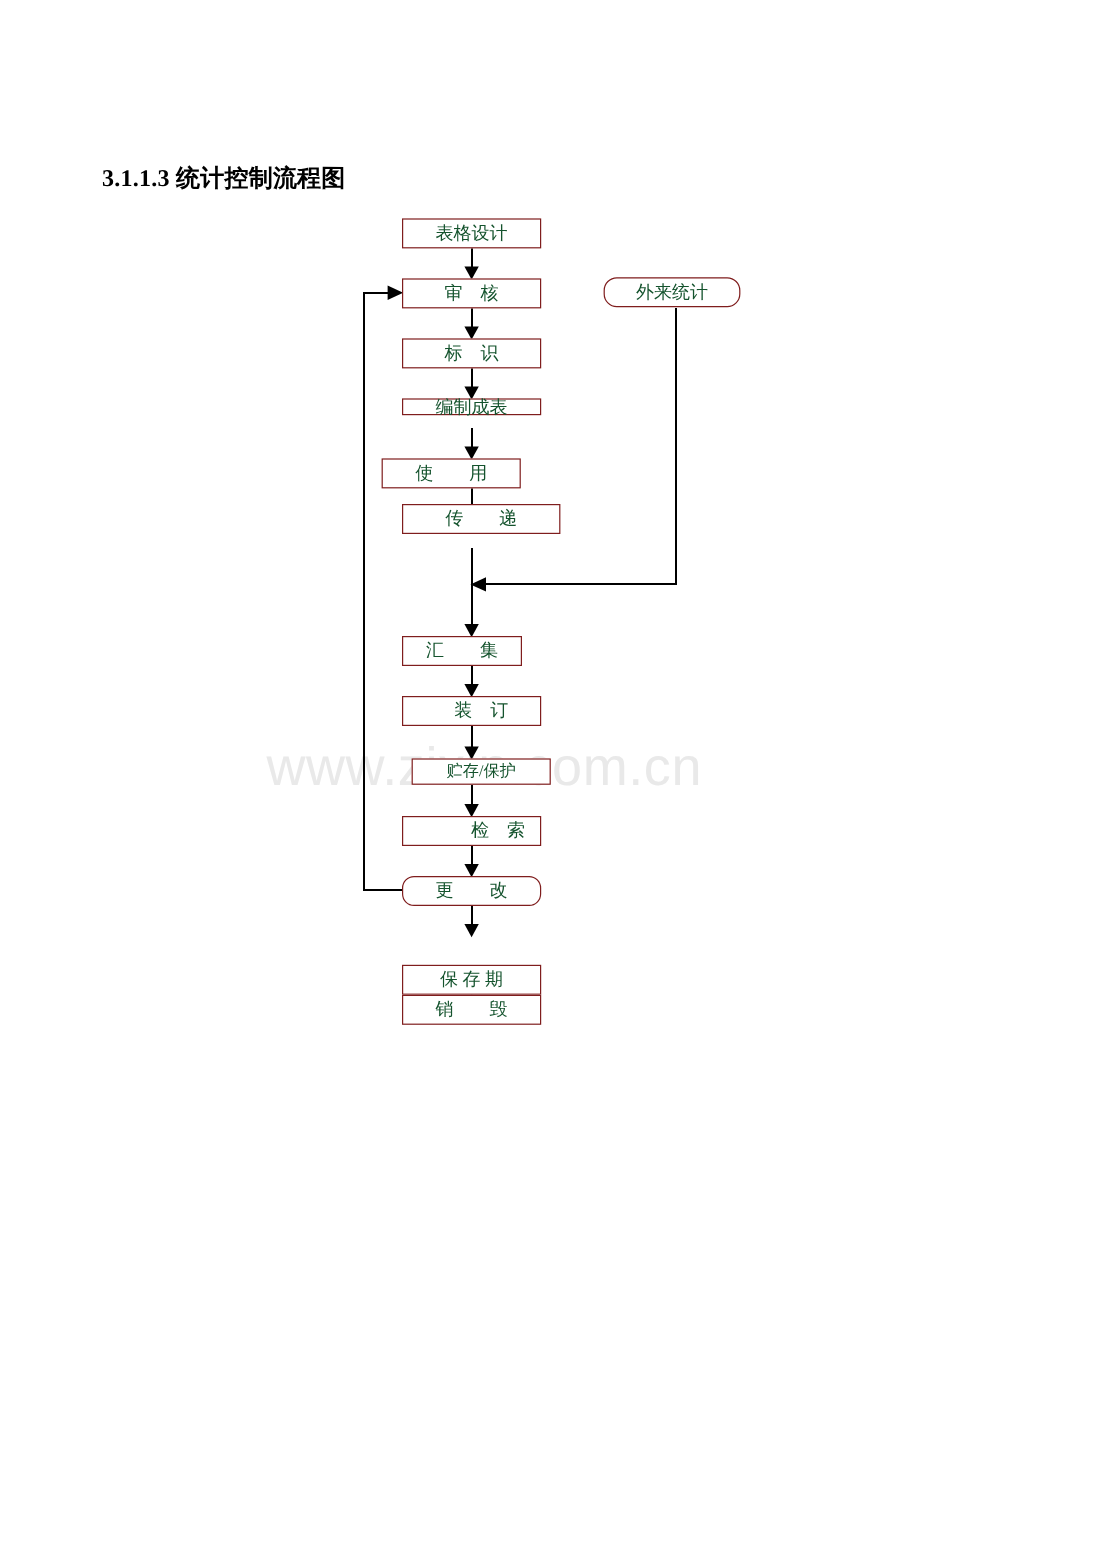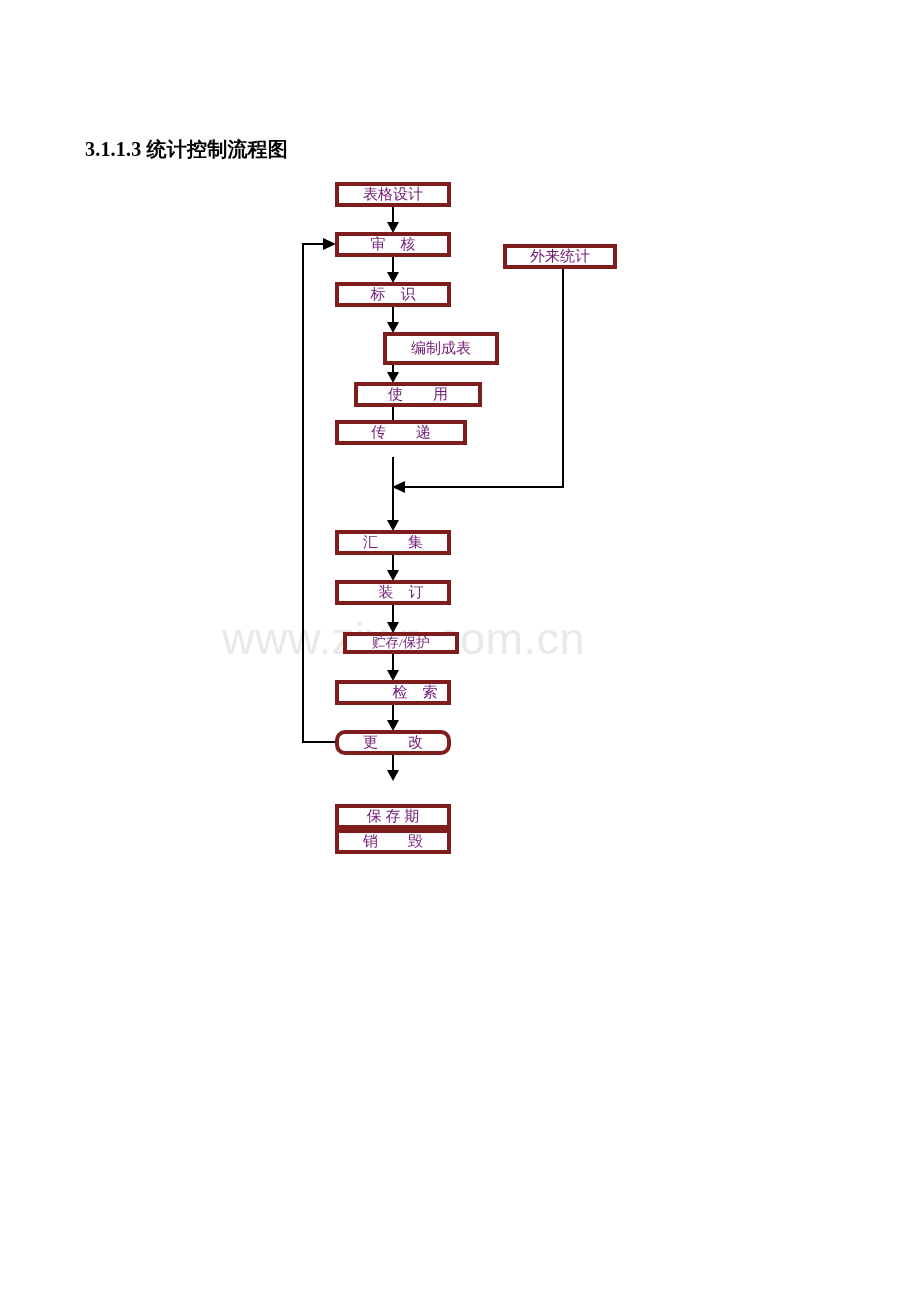--- a/index.html
+++ b/index.html
@@ -67,27 +67,27 @@
     width: 920px;
     height: 1302px;
     z-index: 1;
   }
 
   
   .node {
     position: absolute;
     box-sizing: border-box;
     background: #ffffff;
-    border: 4px solid #7f1d1d;
+    border: 1px solid #7f1d1d;
     display: flex;
     align-items: center;
     justify-content: center;
     font-family: "Liberation Serif", "DejaVu Serif", serif;
     font-size: 15px;
-    color: #701a75;
+    color: #14532d;
     white-space: nowrap;
     z-index: 3;
   }
   .node.compact {
     font-size: 13.5px;
   }
 </style>
 </head>
 <body>
 
@@ -152,36 +152,36 @@
         <polygon points="336,244 323,238 323,250"></polygon>
       </g>
     </svg>
 
     <div class="node" style="left:335px; top:182px; width:116px; height:25px;">表格设计</div>
 
     <div class="node" style="left:335px; top:232px; width:116px; height:25px;">审　核</div>
 
     <div class="node" style="left:335px; top:282px; width:116px; height:25px;">标　识</div>
 
-    <div class="node" style="left:335px; top:332px; width:116px; height:33px;margin-left:48px;">编制成表</div>
+    <div class="node" style="left:335px; top:332px; width:116px; height:14px;">编制成表</div>
 
-    <div class="node" style="left:354px; top:382px; width:128px; height:25px;">使　　用</div>
+    <div class="node" style="left:318px; top:382px; width:116px; height:25px;">使　　用</div>
 
     <div class="node" style="left:335px; top:420px; width:132px; height:25px;text-align:center;">传　　递</div>
 
-    <div class="node" style="left:335px; top:530px; width:116px; height:25px;">汇　　集</div>
+    <div class="node" style="left:335px; top:530px; width:100px; height:25px;">汇　　集</div>
 
     <div class="node" style="left:335px; top:580px; width:116px; height:25px;padding-left:16px;">装　订</div>
 
     <div class="node compact" style="left:343px; top:632px; width:116px; height:22px;">贮存/保护</div>
 
     <div class="node" style="left:335px; top:680px; width:116px; height:25px;padding-left:44px;">检　索</div>
 
     <div class="node" style="left:335px; top:730px; width:116px; height:25px;border-radius:10px;">更　　改</div>
 
     <div class="node" style="left:335px; top:780px; width:116px; height:25px;margin-top:24px;">保 存 期</div>
 
     <div class="node" style="left:335px; top:829px; width:116px; height:25px;">销　　毁</div>
 
-    <div class="node" style="left:503px; top:244px; width:114px; height:25px;">外来统计</div>
+    <div class="node" style="left:503px; top:231px; width:114px; height:25px;border-radius:11px;">外来统计</div>
 
   </div>
 </div>
 
 </body></html>

